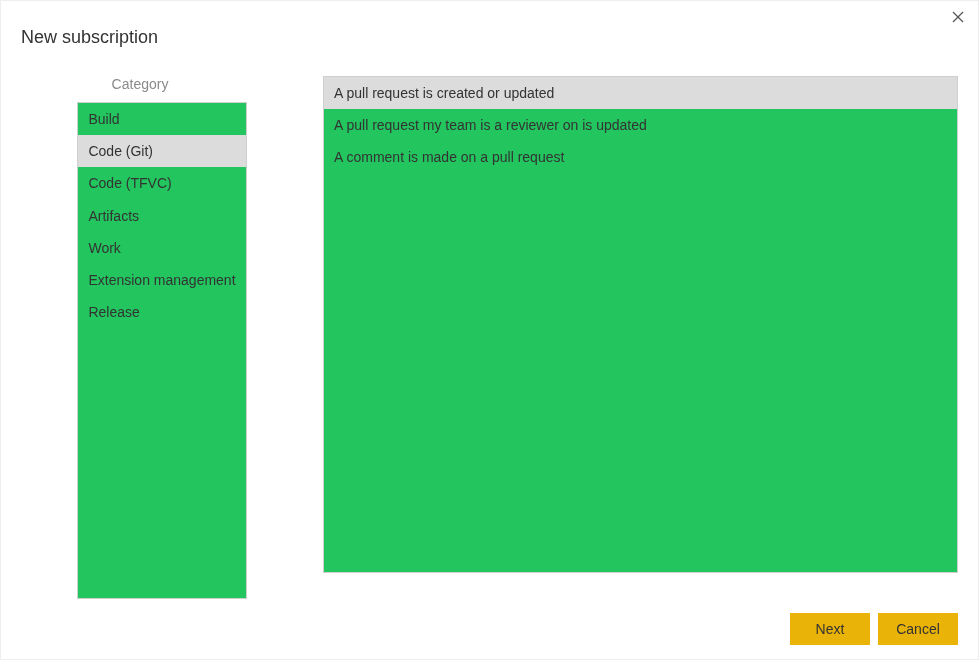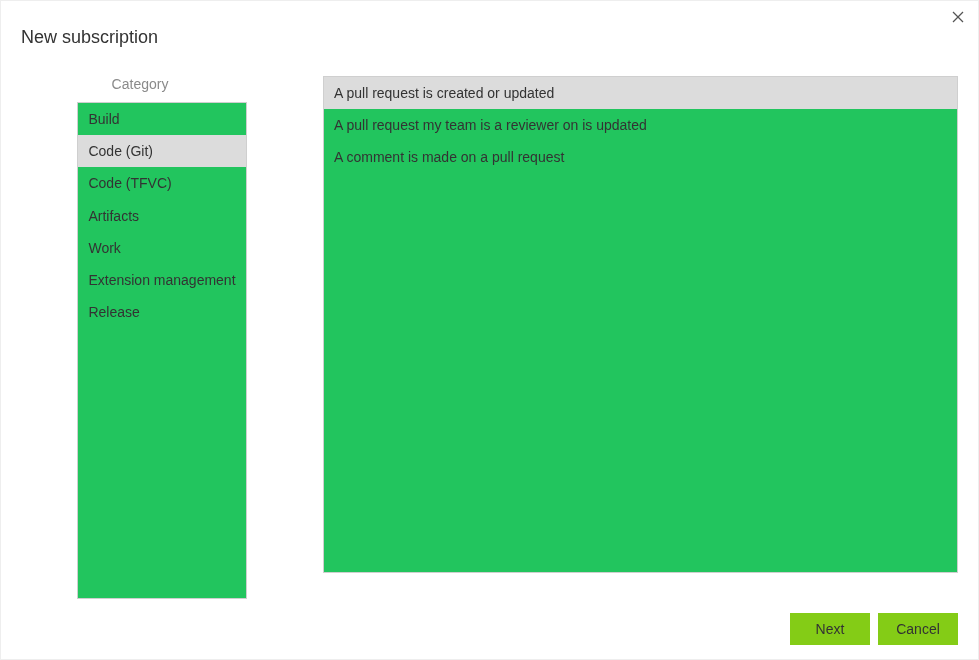--- a/index.html
+++ b/index.html
@@ -85,21 +85,21 @@
       bottom: 14px;
       right: 20px;
       display: flex;
       gap: 8px;
     }
     .btn {
       min-width: 80px;
       height: 32px;
       padding: 0 0;
       border: none;
-      background: #84cc16;
+      background: #eab308;
       color: #333;
       font-size: 14px;
       font-family: inherit;
       cursor: pointer;
     }
   </style>
 </head>
 <body>
 
 <div class="dialog">

